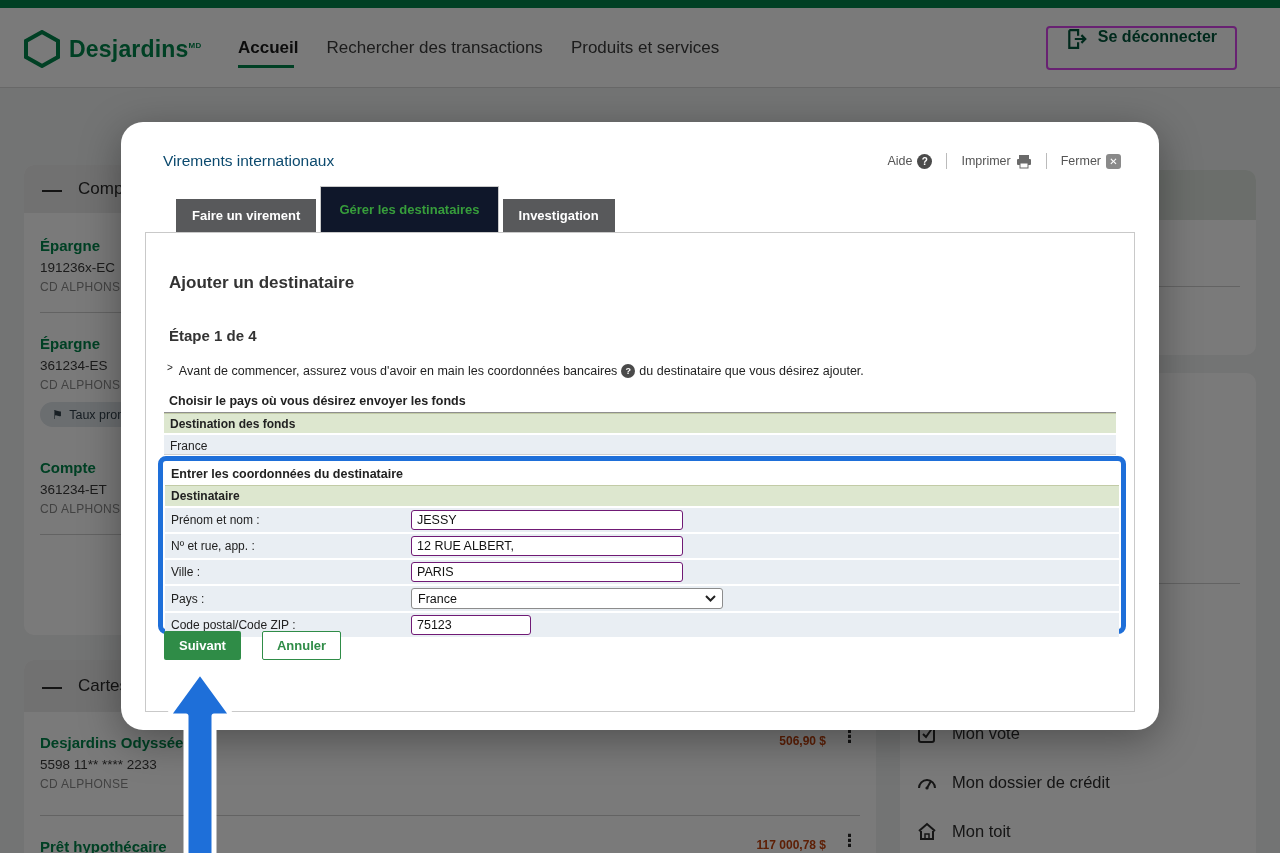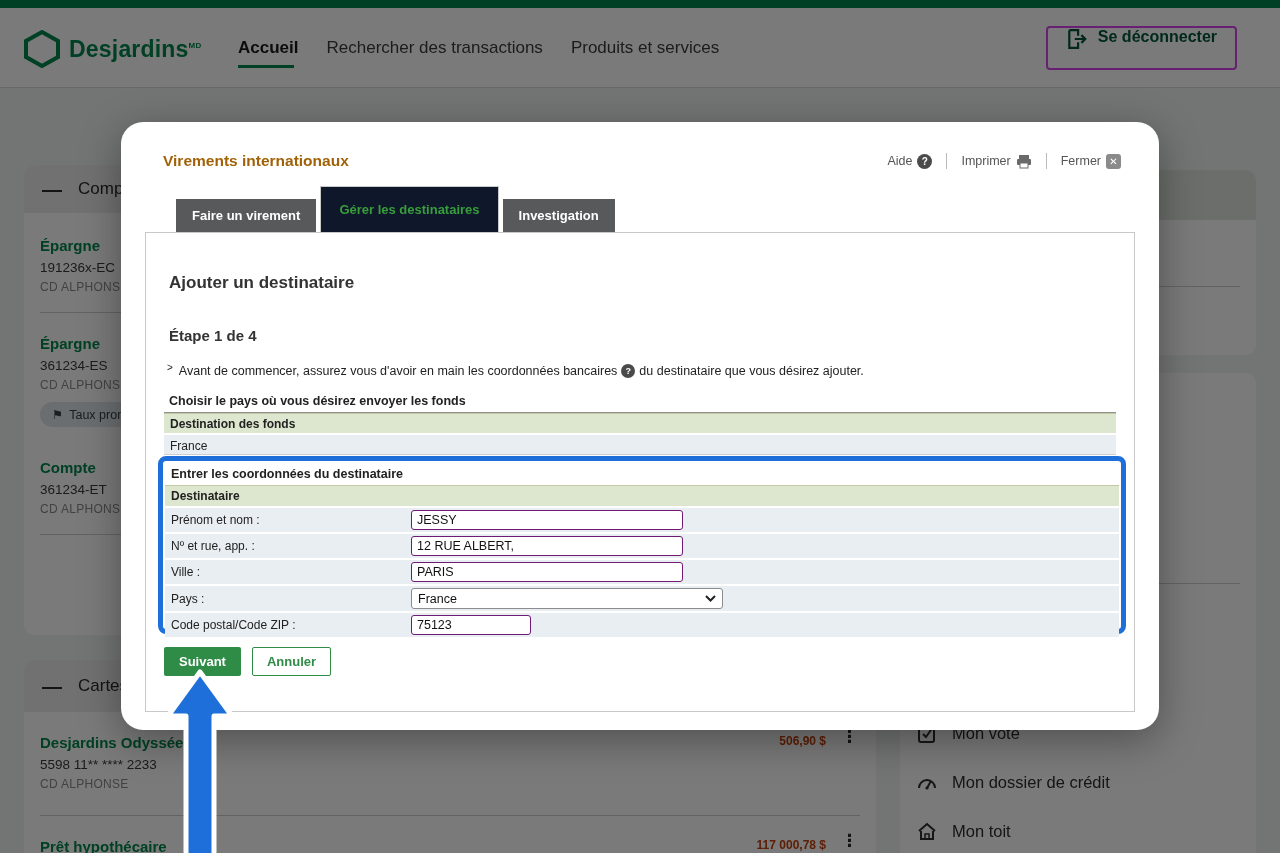--- a/index.html
+++ b/index.html
@@ -36,21 +36,21 @@
   .kebab { position:absolute; right:18px; font-size:17px; font-weight:bold; color:#2b2b2b; letter-spacing:0; line-height:6px; }
   .side-item { display:flex; align-items:center; gap:14px; font-size:16.5px; color:#2e2e2e; padding:0 16px; height:49px; }
   .side-icon { width:22px; height:22px; flex:0 0 22px; }
 
   
   .overlay { position:absolute; inset:0; background:rgba(0,0,0,.52); z-index:10; }
 
   
   .modal { position:absolute; left:121px; top:122px; width:1038px; height:608px; background:#fff; border-radius:22px;
     box-shadow:0 10px 40px rgba(0,0,0,.35); z-index:20; }
-  .modal-title { position:absolute; left:42px; top:30px; font-size:15.5px; font-weight:bold; color:#a16207; }
+  .modal-title { position:absolute; left:42px; top:30px; font-size:15.5px; font-weight:normal; color:#0c4a6e; }
   .modal-toolbar { position:absolute; right:38px; top:31px; display:flex; align-items:center; gap:10px; font-size:12.5px; color:#555; }
   .tool-link { display:flex; align-items:center; gap:5px; color:#555; }
   .tool-sep { width:1px; height:16px; background:#bbb; margin:0 4px; }
   .q-circle { width:15px; height:15px; border-radius:50%; background:#4a4a4a; color:#fff; font-size:10px; font-weight:bold;
     display:inline-flex; align-items:center; justify-content:center; }
   .x-square { width:15px; height:15px; border-radius:3px; background:#8a8a8a; color:#fff; font-size:10px; font-weight:bold;
     display:inline-flex; align-items:center; justify-content:center; }
 
   .tabs { position:absolute; left:55px; top:64px; display:flex; align-items:flex-end; }
   .tab { height:33px; padding:4px 16px; display:flex; align-items:center; font-size:13px; font-weight:bold;
@@ -72,21 +72,21 @@
   .bb-label { font-size:12.5px; font-weight:bold; color:#222; margin:2px 0 4px 6px; }
   .form-table { width:100%; border-collapse:collapse; }
   .form-table .hrow td { background:#dde7cf; border-top:1px solid #c2cba6; font-size:12px; font-weight:bold; color:#222; padding:3px 6px; height:18px; }
   .form-table .frow td { background:#e9eef3; border-top:2px solid #fff; font-size:12px; color:#222; padding:2px 6px; height:23px; }
   .form-table td.lbl { width:240px; }
   .txt-input { height:20px; border:1px solid #701a75; border-radius:3px; background:#fff; font-size:12.5px; padding:0 5px; color:#111;
     font-family:"Liberation Sans","DejaVu Sans",sans-serif; }
   .w-long { width:272px; } .w-short { width:120px; }
   .fake-select { width:312px; height:21px; border:1px solid #8c8c8c; border-radius:3px; background:#fff; display:inline-flex;
     align-items:center; justify-content:space-between; padding:0 6px; font-size:12.5px; color:#111; }
-  .btn-row { position:absolute; left:18px; top:414px; display:flex; gap:11px; }
+  .btn-row { position:absolute; left:18px; top:398px; display:flex; gap:21px; }
   .btn-next { height:29px; padding:0 15px; background:#2F8C47; color:#fff; font-size:13px; font-weight:bold; border:none; border-radius:2px; }
   .btn-cancel { height:29px; padding:0 14px; background:#fff; color:#2F8C47; font-size:13px; font-weight:bold; border:1px solid #2F8C47; border-radius:2px; }
 
   .cursor-arrow { position:absolute; left:160px; top:664px; width:80px; height:190px; z-index:30; }
 </style>
 </head>
 <body>
 
 <div class="page">
   <div class="topstrip"></div>

